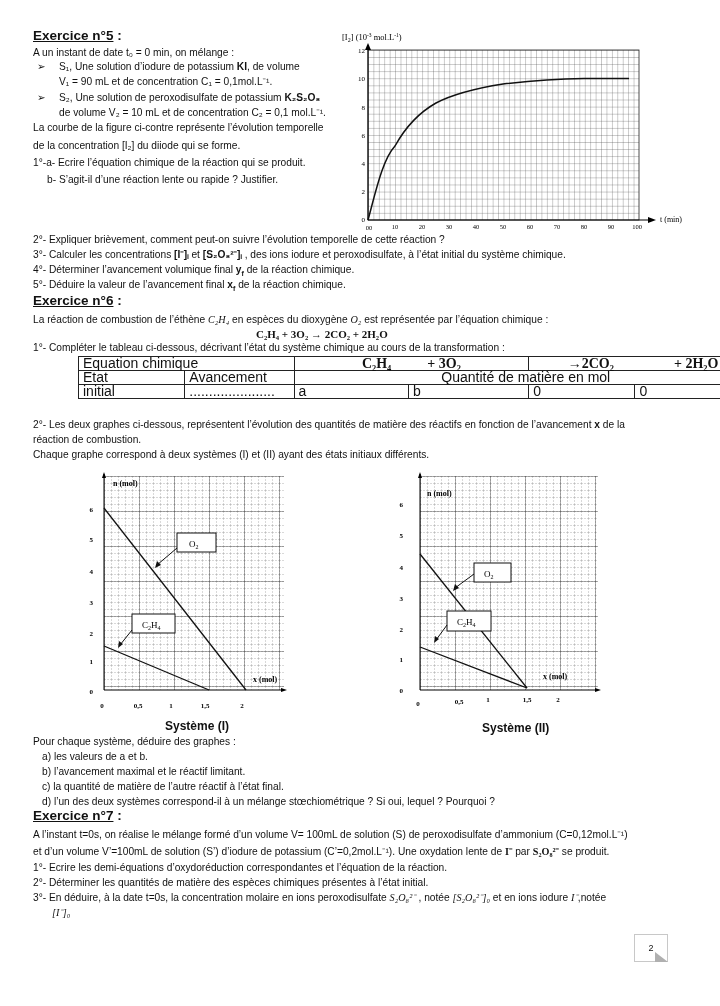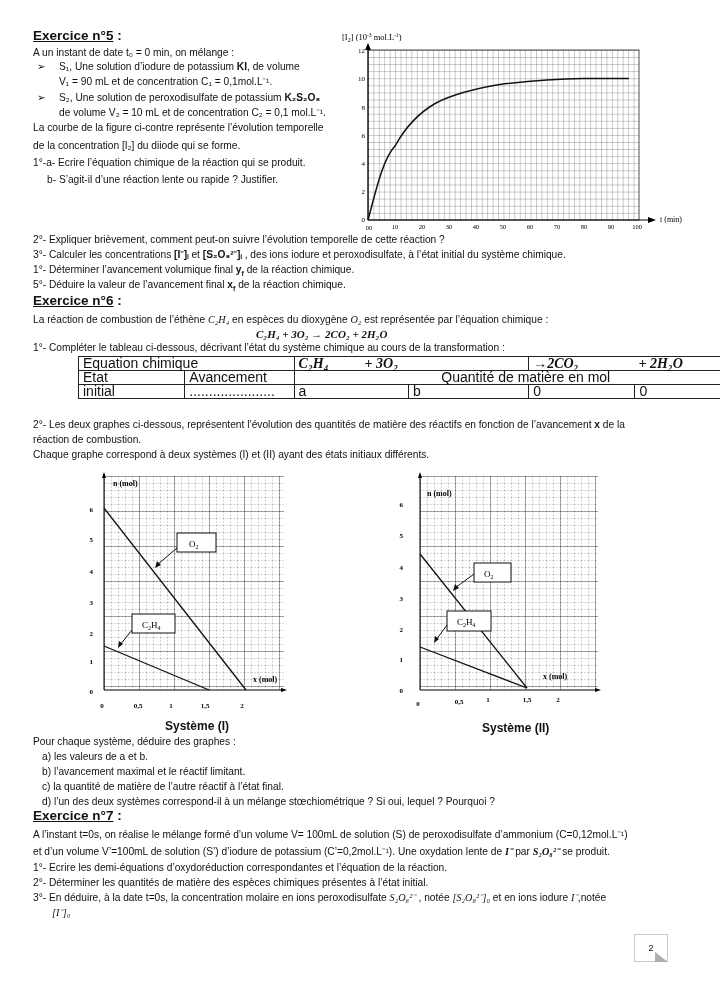--- a/index.html
+++ b/index.html
@@ -3,21 +3,21 @@
 <meta charset="utf-8">
 <style>
   * { box-sizing: border-box; margin: 0; padding: 0; }
   html, body { width: 720px; height: 1006px; background: #ffffff; }
   body { position: relative; font-family: "Liberation Sans", sans-serif; color: #111; font-size: 10.2px; line-height: 14px; overflow: hidden; }
   .abs { position: absolute; }
   .title { font-weight: bold; font-size: 13.5px; text-decoration: underline; }
   .title-colon { font-weight: bold; font-size: 13.5px; }
   .line { white-space: nowrap; }
   .ital { font-style: italic; font-family: "Liberation Serif", serif; }
-  .bi { font-style: italic; font-weight: bold; font-family: "Liberation Serif", serif; }
+  .bi { font-weight: bold; font-family: "Liberation Serif", serif; text-align: center; }
   .bullet { display: inline-block; width: 22px; }
   table.tab { position: absolute; left: 78px; top: 356px; border-collapse: collapse; width: 680px; font-size: 14px; }
   table.tab td { border: 1px solid #222; padding: 0 4px; height: 14px; line-height: 13px; white-space: nowrap; }
   .fig-label { font-weight: bold; font-size: 12px; }
   .page-num { position: absolute; left: 634px; top: 934px; width: 34px; height: 28px; border: 1px solid #c8c8c8; background: #fff; font-size: 9px; text-align: center; line-height: 26px; }
   .page-num .fold { position: absolute; right: -1px; bottom: -1px; width: 0; height: 0; border-left: 13px solid #b0b0b0; border-top: 10px solid transparent; }
   svg text { font-family: "Liberation Serif", serif; }
 </style>
 </head>
 <body>
@@ -75,21 +75,21 @@
   </g>
   <text x="660" y="222" font-size="8">t (min)</text>
   <path d="M368 220 C375 195 382 160 395 146 C405 128 420 112 436 103 C455 93 478 88 503 84 C530 81 560 79 584 78.5 L629 78.5" stroke="#111" stroke-width="1.5" fill="none"></path>
 </svg>
 
 <div class="abs line" style="left:33px;top:233px;">2°- Expliquer brièvement, comment peut-on suivre l’évolution temporelle de cette réaction ?</div>
 <div class="abs line" style="left:33px;top:248px;">
   <span>3°- Calculer les concentrations </span><b>[I⁻]ᵢ</b><span> et </span><b>[S₂O₈²⁻]ᵢ</b><span> , des ions iodure et peroxodisulfate, à l’état initial du système chimique.</span>
 </div>
 <div class="abs line" style="left:33px;top:263px;">
-  <span>1°- Déterminer l’avancement volumique final </span><b>y</b><sub style="font-size:7px;font-weight:bold">f</sub><span> de la réaction chimique.</span>
+  <span>4°- Déterminer l’avancement volumique final </span><b>y</b><sub style="font-size:7px;font-weight:bold">f</sub><span> de la réaction chimique.</span>
 </div>
 <div class="abs line" style="left:33px;top:278px;">
   <span>5°- Déduire la valeur de  l’avancement final </span><b>x</b><sub style="font-size:7px;font-weight:bold">f</sub><span> de la réaction chimique.</span>
 </div>
 
 <div class="abs line" style="left:33px;top:294px;">
   <span class="title">Exercice n°6</span><span class="title-colon"> :</span>
 </div>
 <div class="abs line" style="left:33px;top:313px;">
   <span>La réaction de combustion de l’éthène </span><span class="ital">C₂H₄</span><span> en espèces du dioxygène </span><span class="ital">O₂</span><span> est représentée par l’équation chimique :</span>

